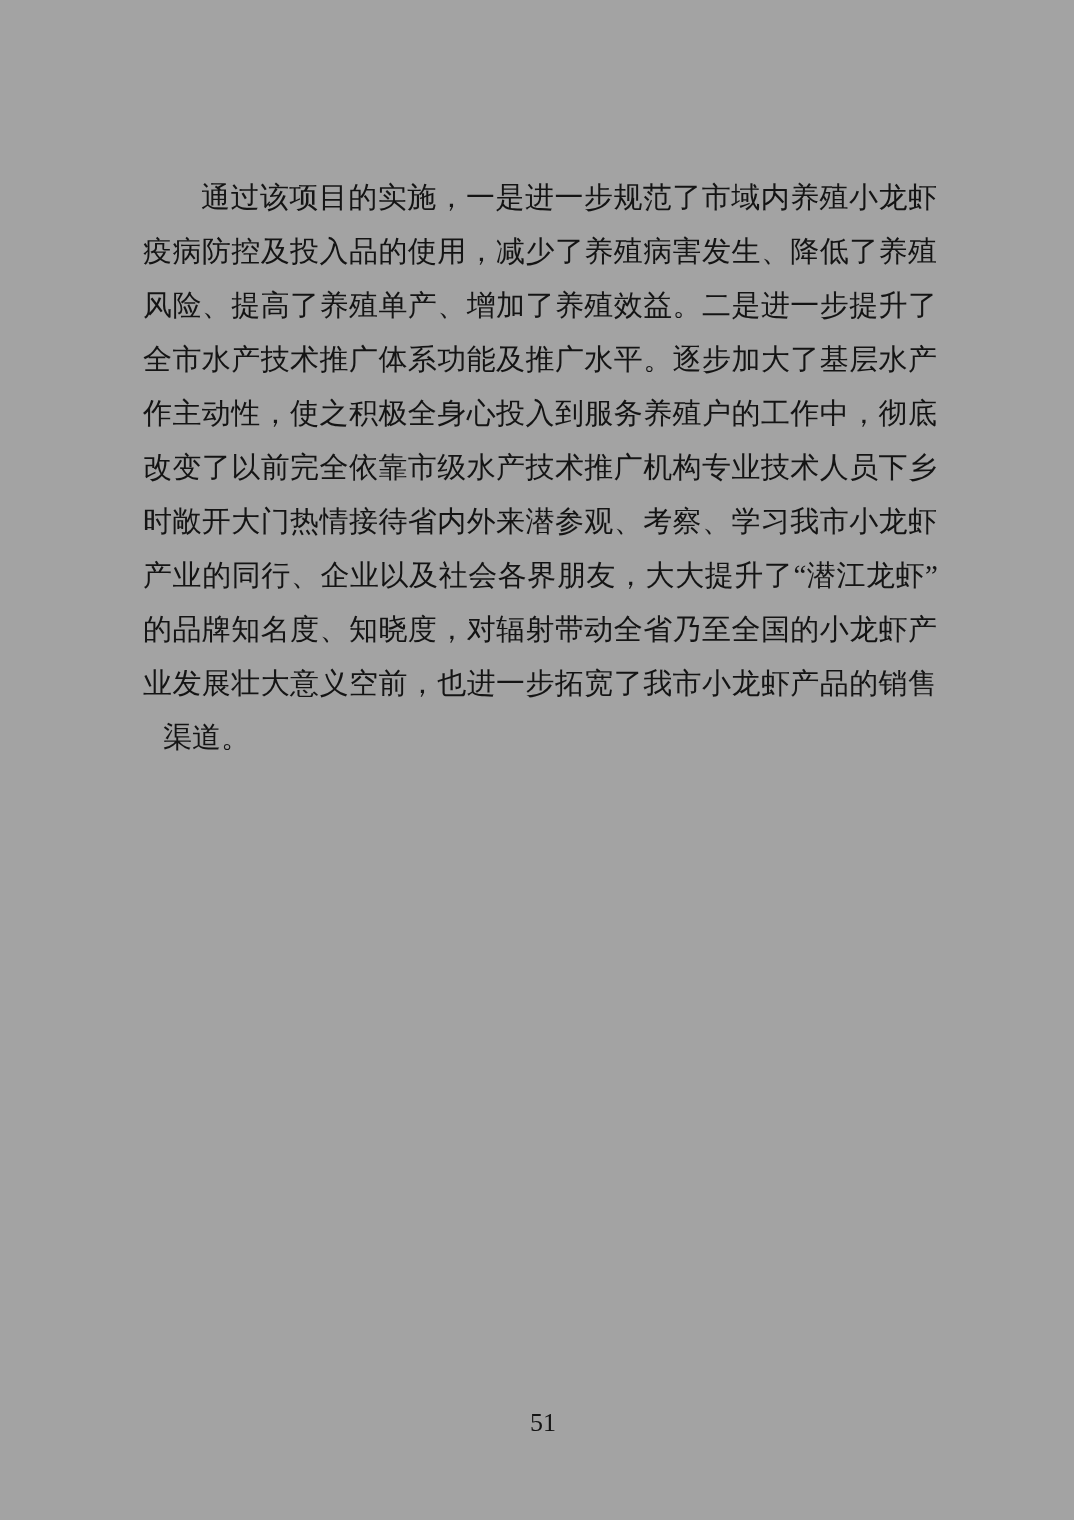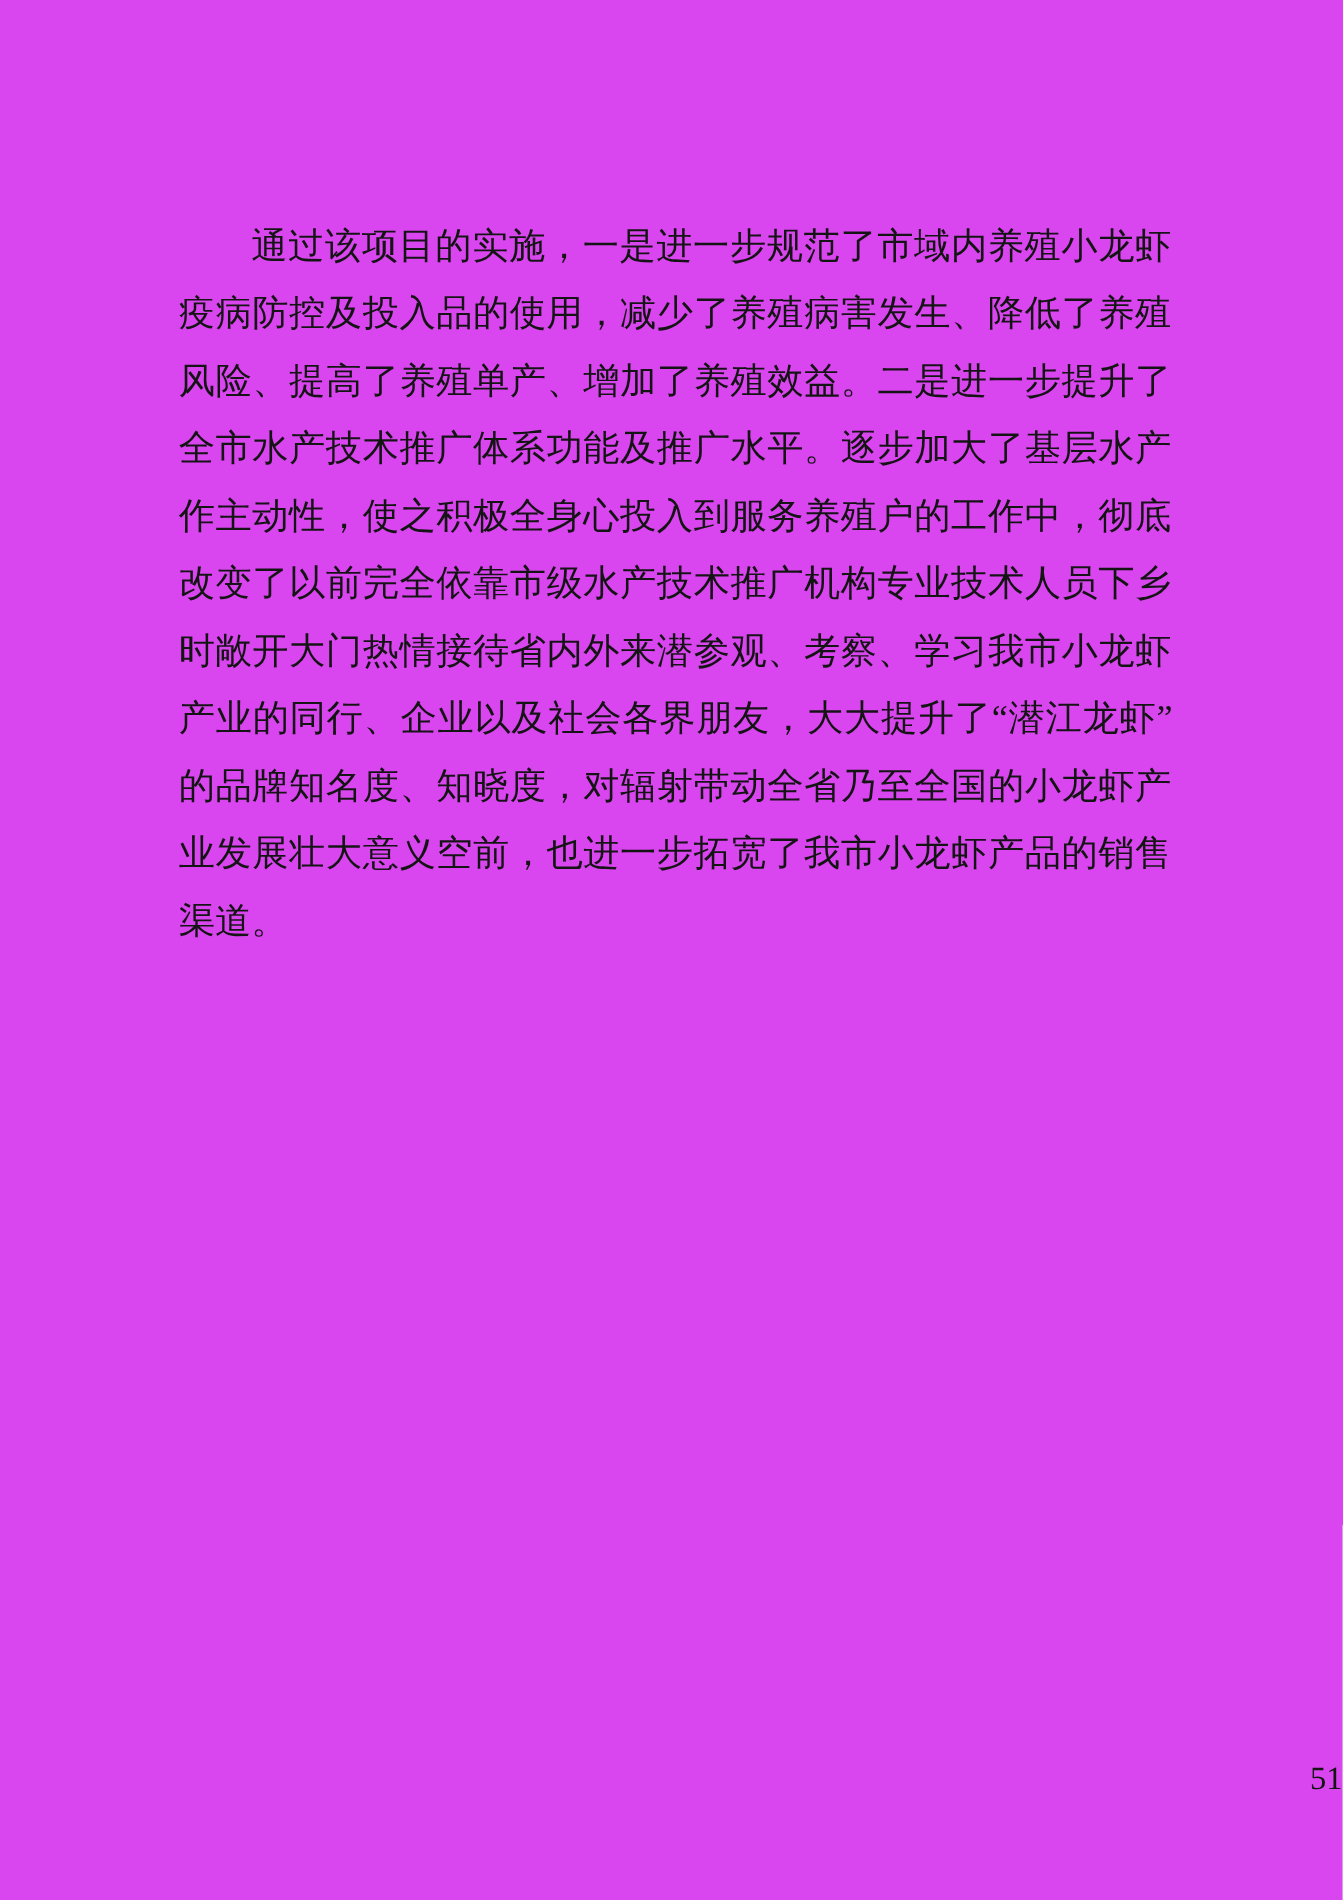--- a/index.html
+++ b/index.html
@@ -5,21 +5,21 @@
   * { margin: 0; padding: 0; box-sizing: border-box; }
   html, body {
     background: #e8e8e8;
     font-family: "Liberation Serif", "DejaVu Serif", serif;
   }
   .page {
     position: relative;
     width: 1074px;
     height: 1520px;
     margin: 0 auto;
-    background: #d946ef;
+    background: #a3a3a3;
     overflow: hidden;
   }
   .paragraph {
     position: absolute;
     left: 143px;
     top: 170px;
     width: 794px;
     font-family: "Liberation Serif", "DejaVu Serif", serif;
     font-size: 29px;
     line-height: 54px;
@@ -35,27 +35,28 @@
   }
   .text-line.first-line {
     padding-left: 58px; 
   }
   .text-line.tight {
     letter-spacing: -1px; 
   }
   .text-line.last-line {
     text-align: center;
     text-align-last: left;
+    margin-left: 20px;
   }
   .page-number {
     position: absolute;
     left: 12px;
     right: 0;
     top: 1406px;
-    text-align: right;
+    text-align: center;
     font-family: "Liberation Serif", "DejaVu Serif", serif;
     font-size: 26px;
     line-height: 34px;
     color: #141414;
   }
 </style>
 </head>
 <body>
 
 <div class="page">

